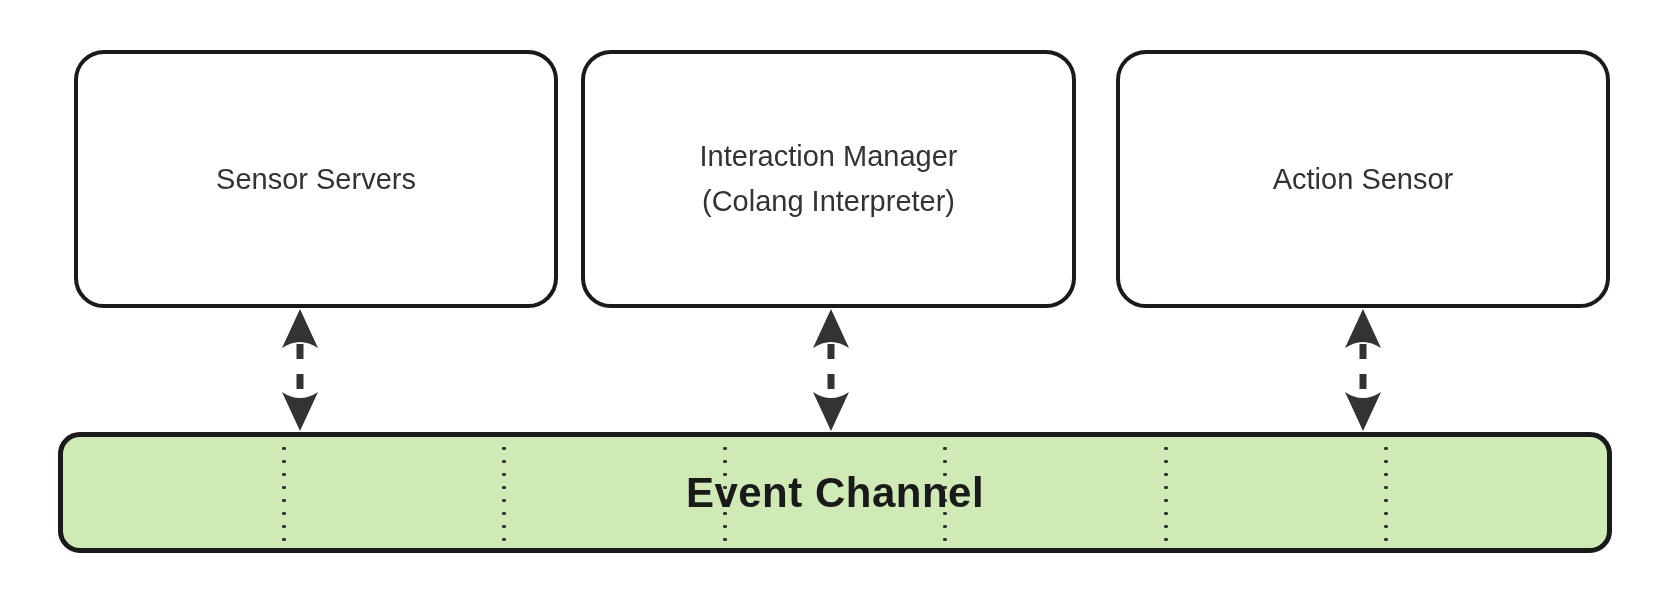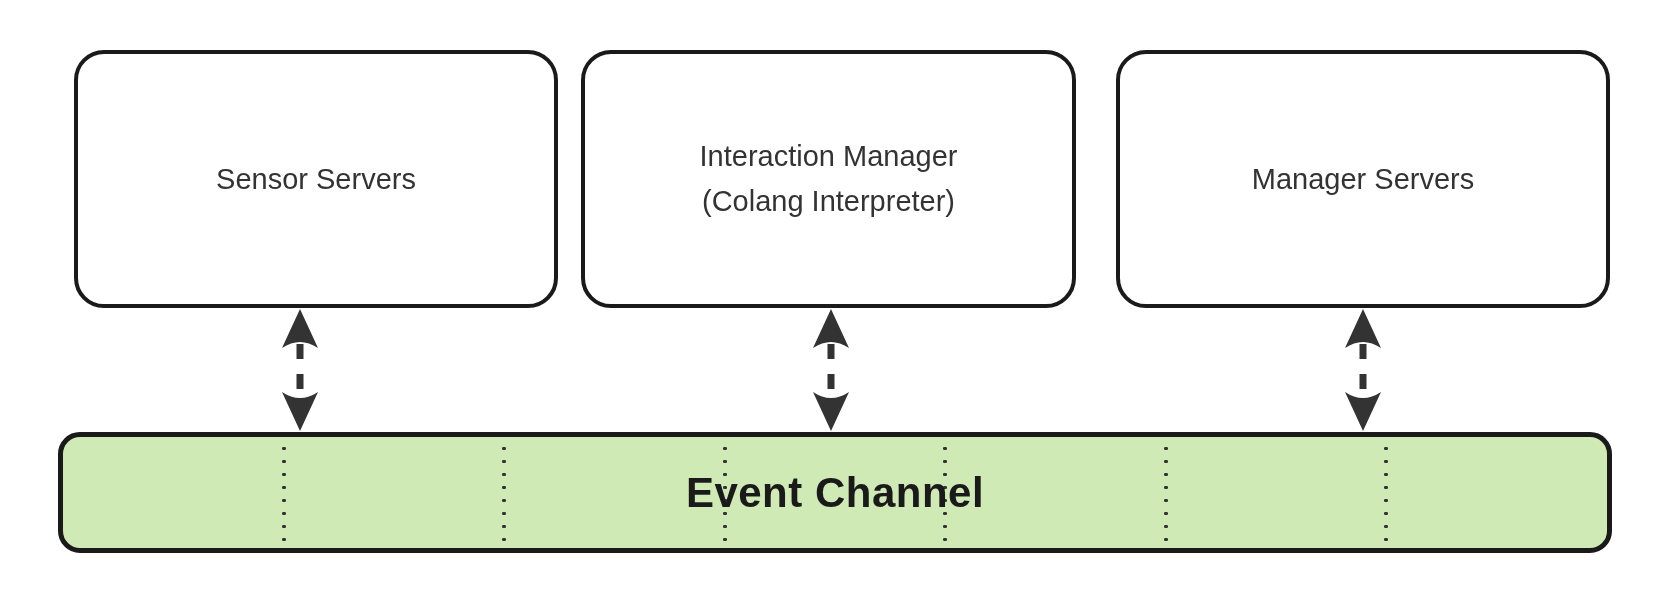--- a/index.html
+++ b/index.html
@@ -95,21 +95,21 @@
   <div class="node node-1">
     <span class="node-label">Sensor Servers</span>
   </div>
 
   <div class="node node-2">
     <span class="node-label">Interaction Manager
 (Colang Interpreter)</span>
   </div>
 
   <div class="node node-3">
-    <span class="node-label">Manager Servers</span>
+    <span class="node-label">Action Sensor</span>
   </div>
 
   <svg class="arrow arrow-1" viewBox="0 0 44 128">
     <path d="M22,3 L40,42 Q22,30 4,42 Z" fill="#333333"></path>
     <path d="M22,125 L40,86 Q22,98 4,86 Z" fill="#333333"></path>
     <line x1="22" y1="38" x2="22" y2="90" stroke="#333333" stroke-width="7" stroke-dasharray="15 15"></line>
   </svg>
 
   <svg class="arrow arrow-2" viewBox="0 0 44 128">
     <path d="M22,3 L40,42 Q22,30 4,42 Z" fill="#333333"></path>

